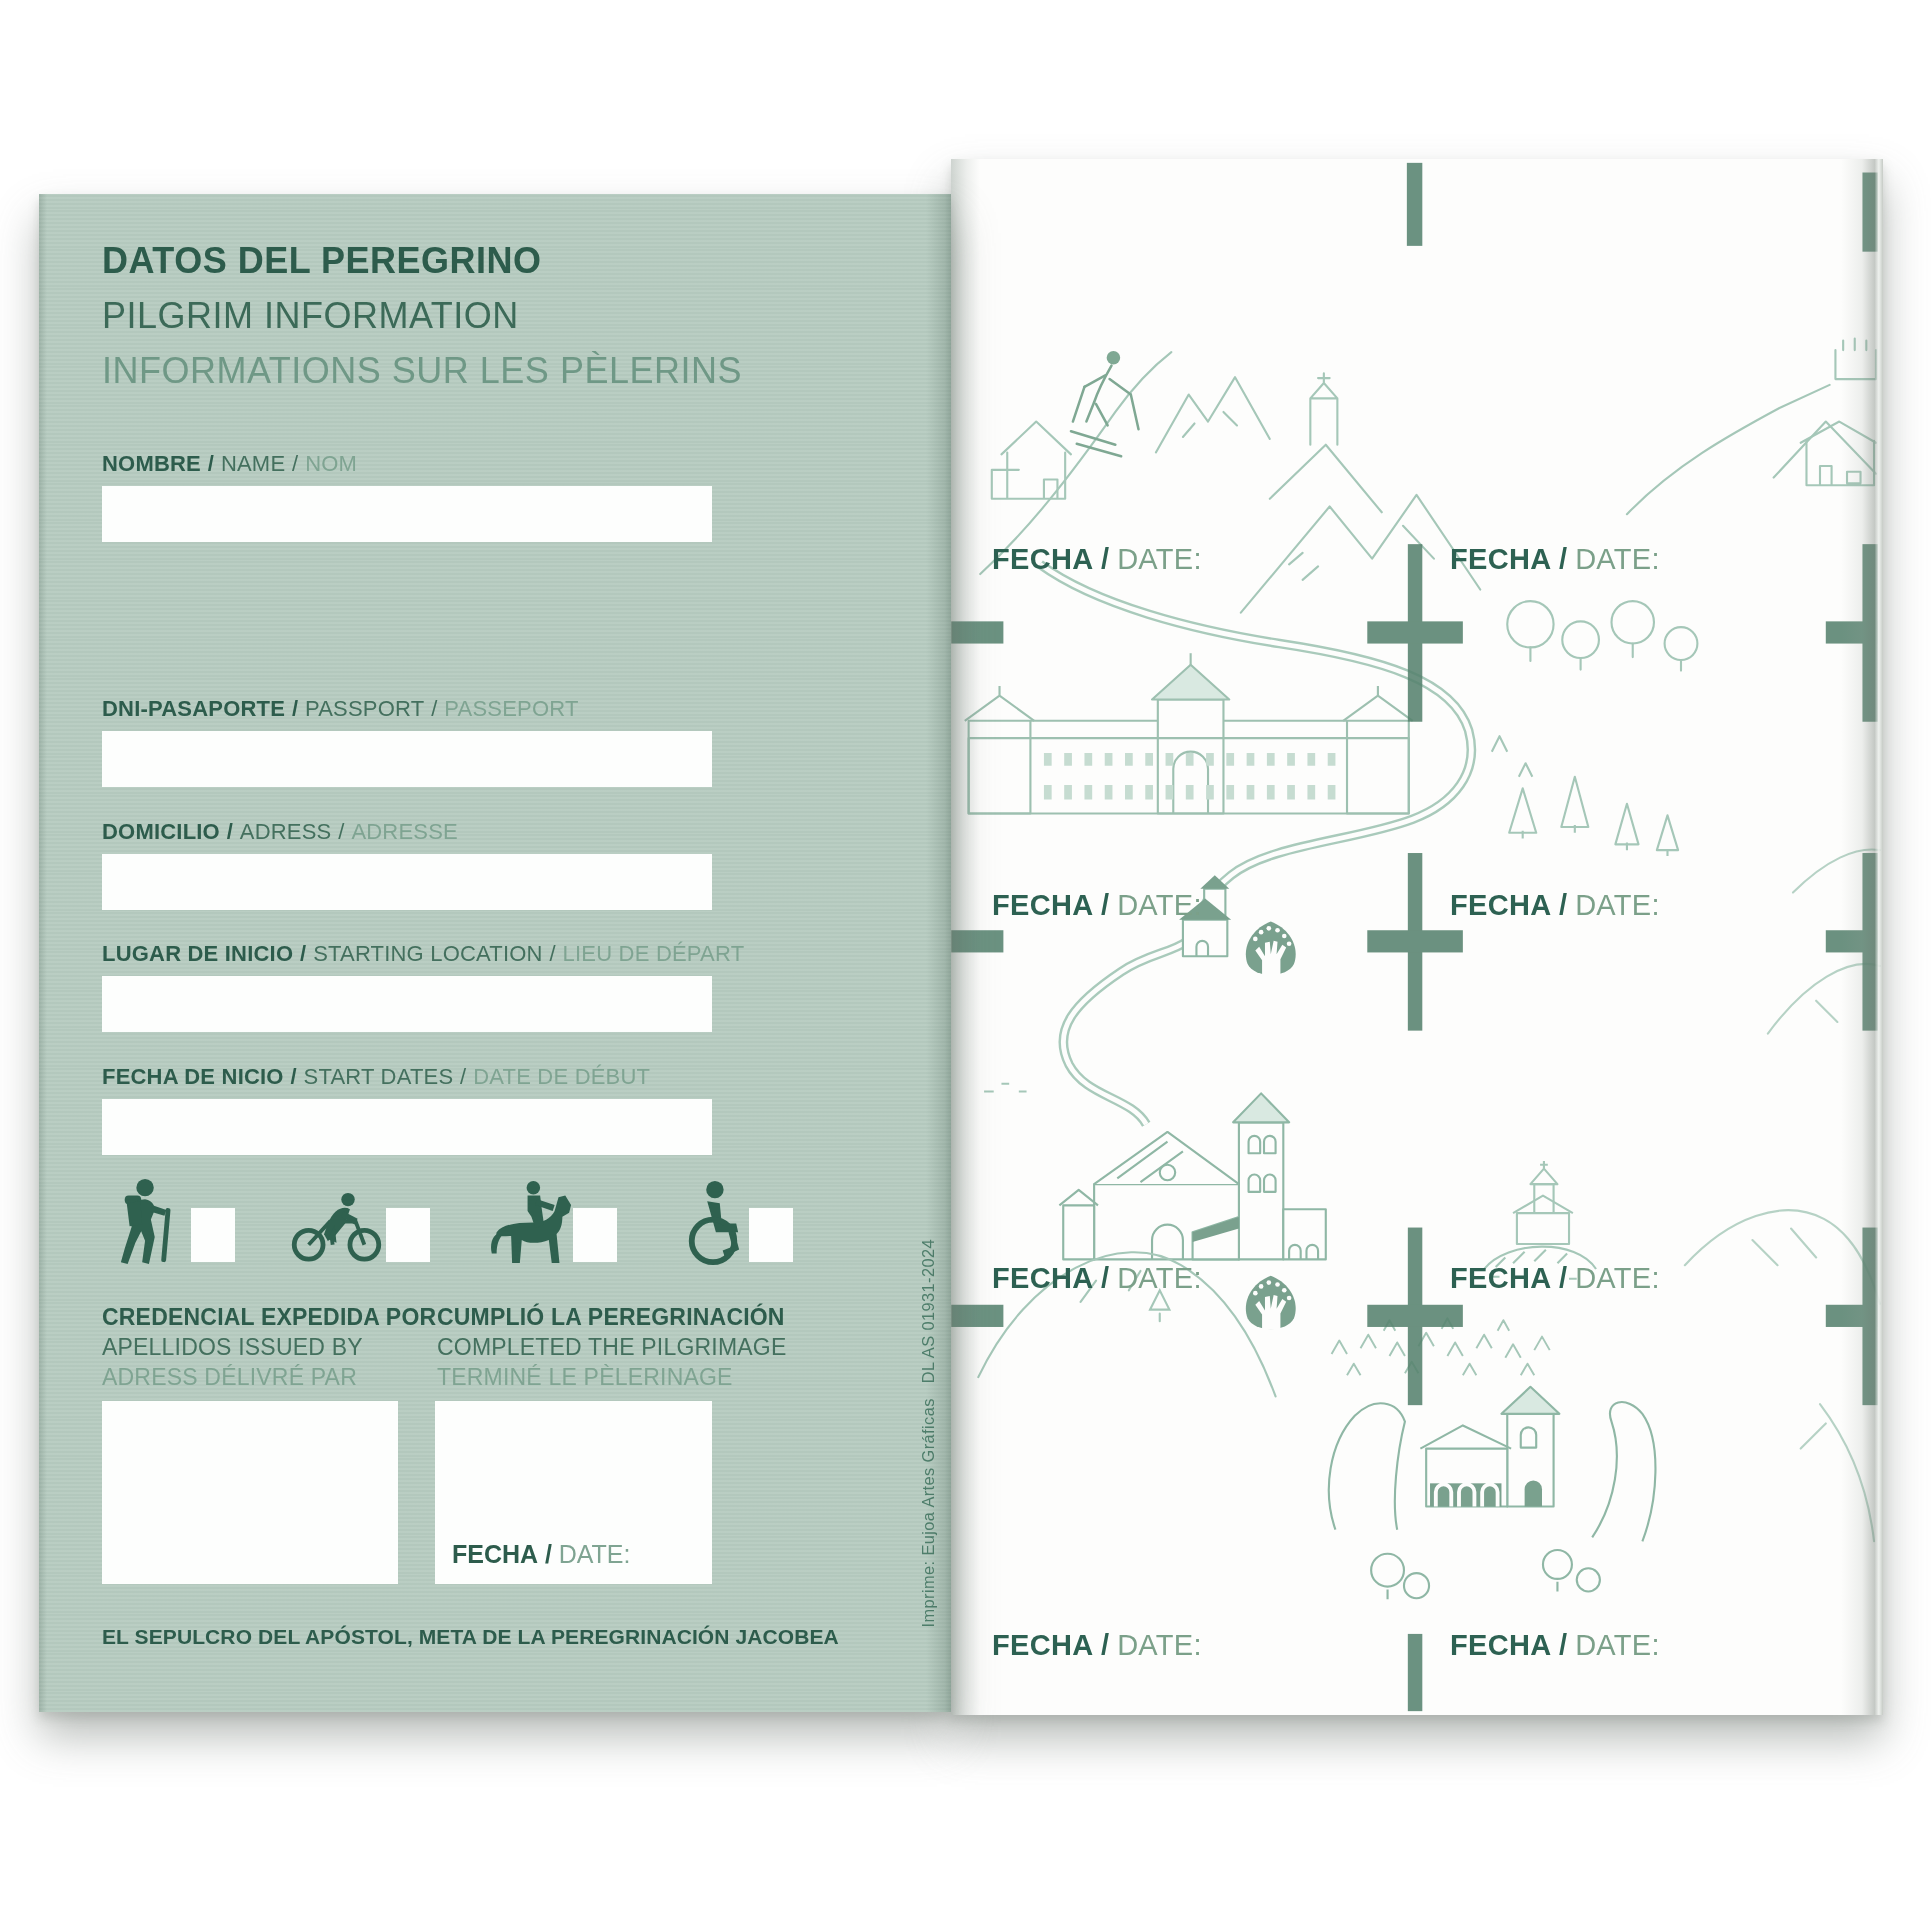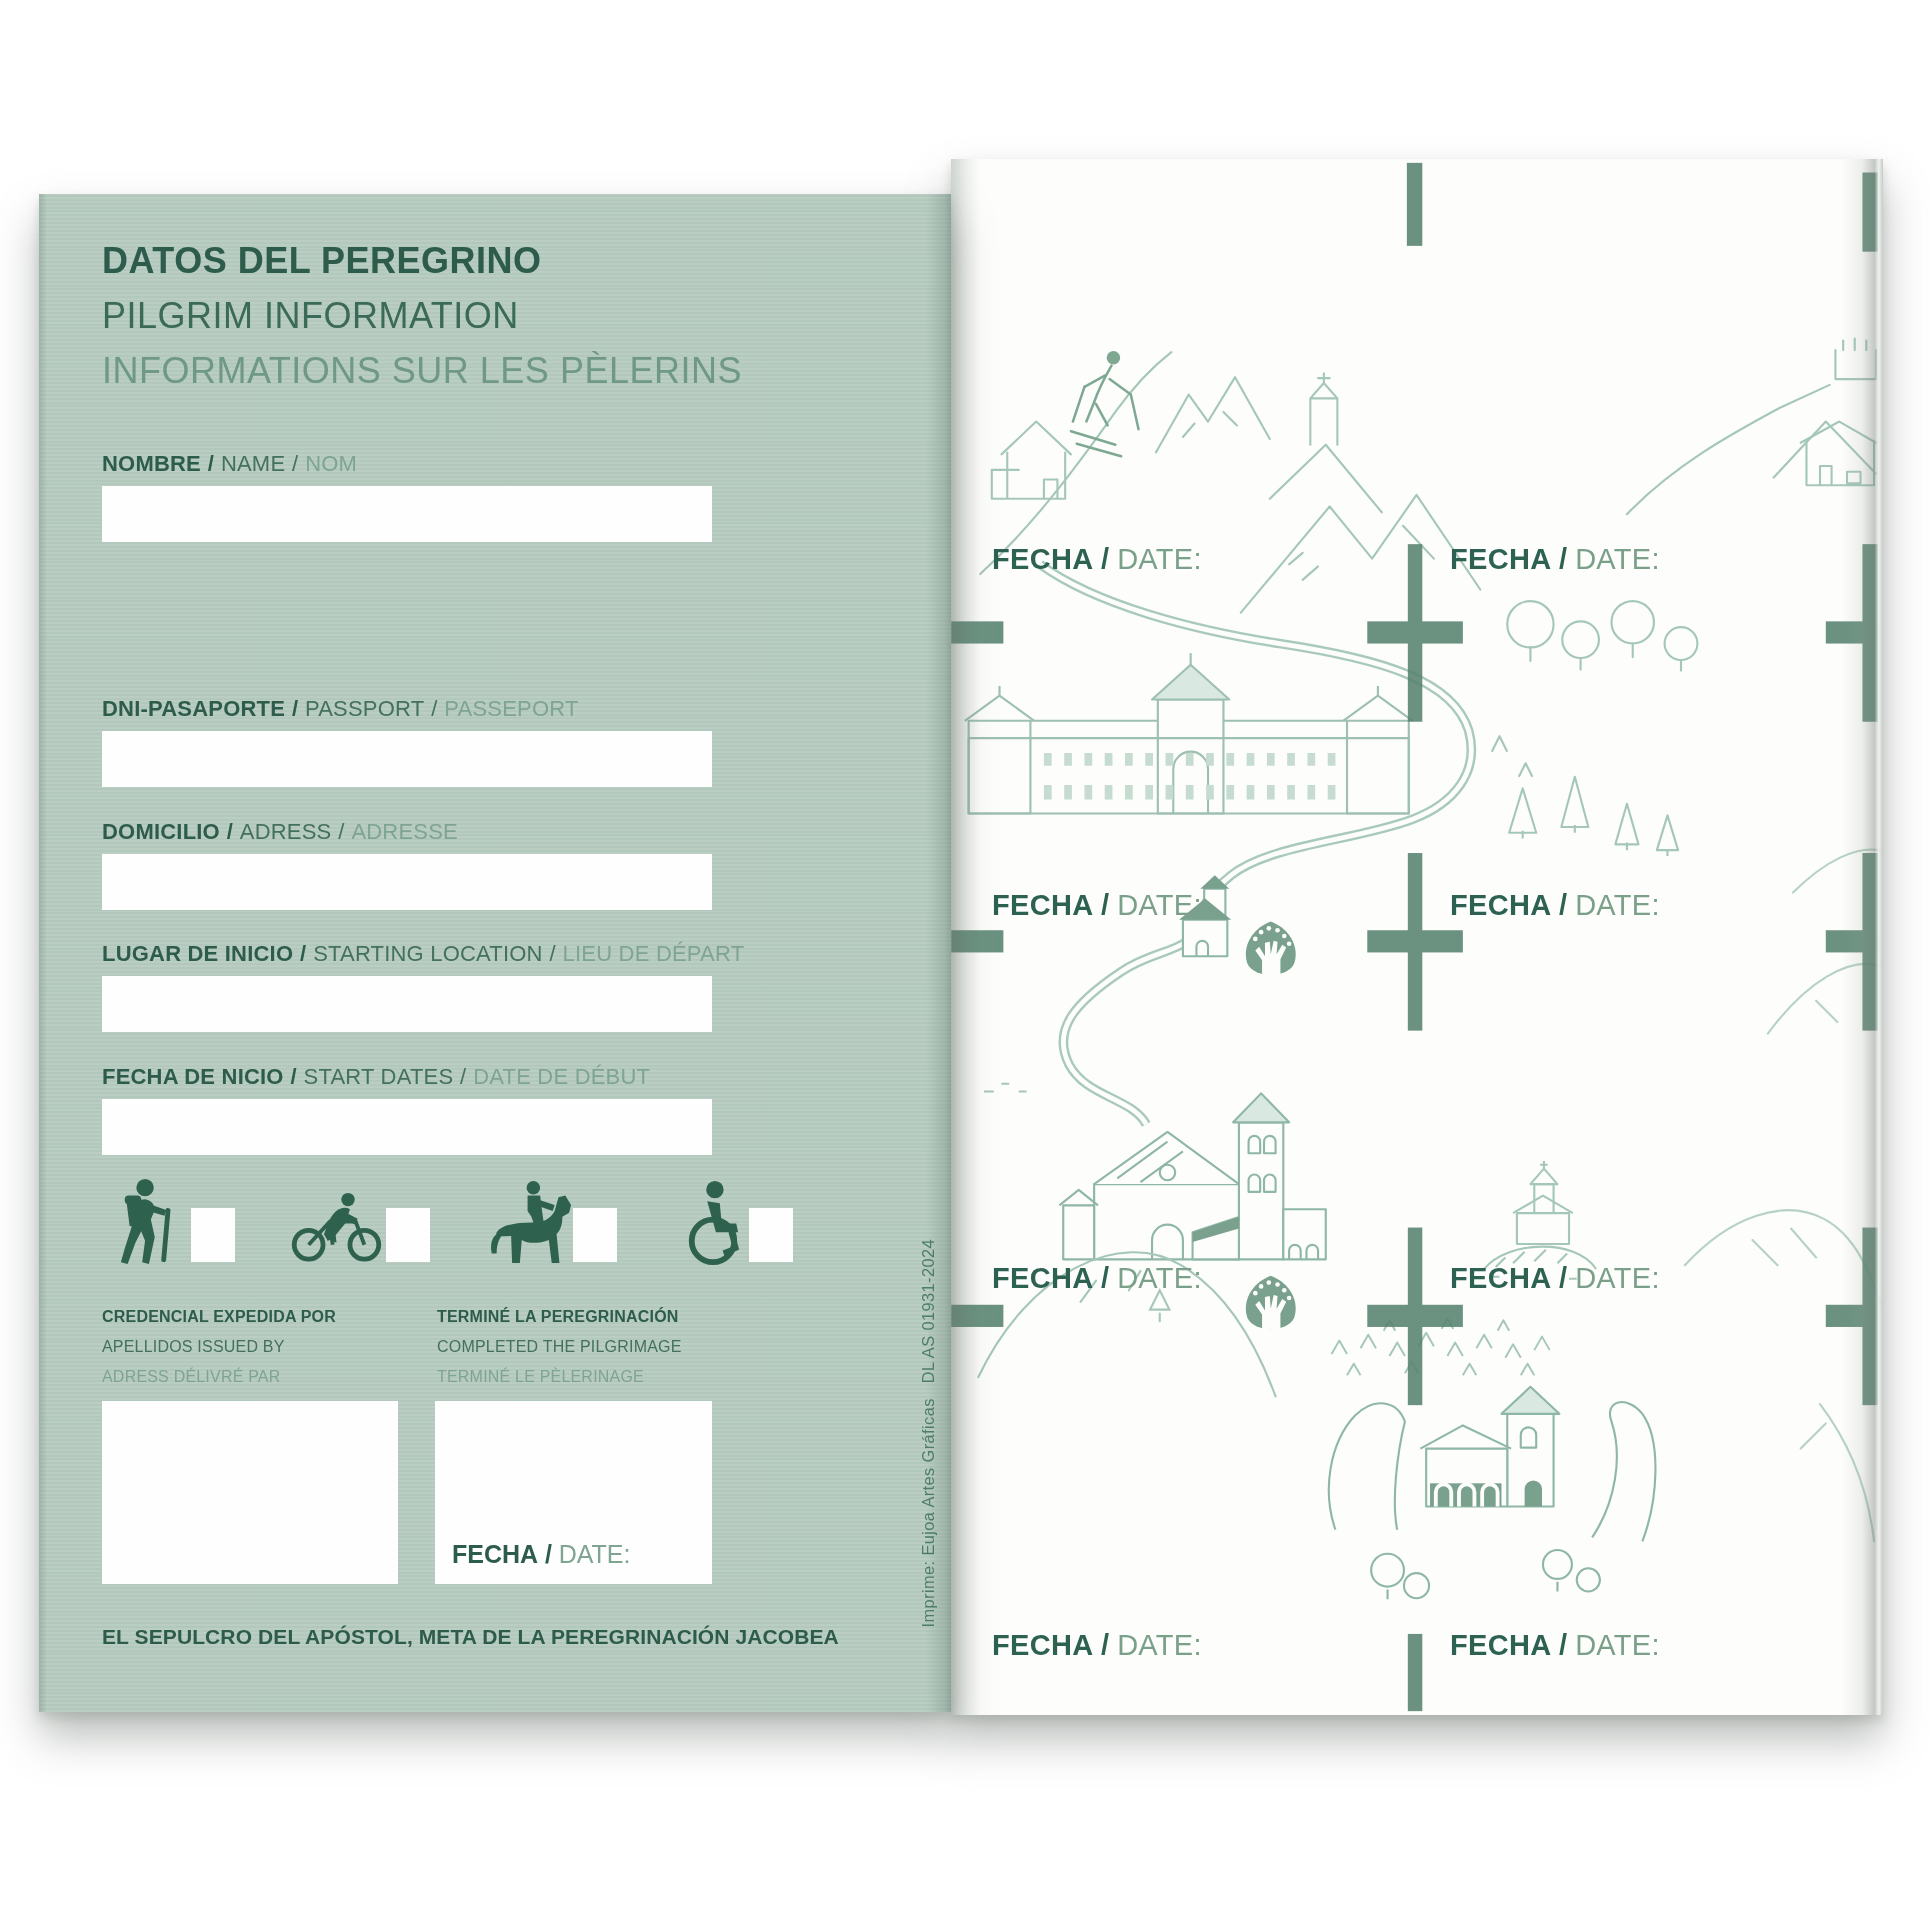--- a/index.html
+++ b/index.html
@@ -62,21 +62,21 @@
   .flabel .es{font-weight:bold;color:#2d5c4c;}
   .flabel .sl1{font-weight:bold;color:#2d5c4c;margin:0 6.8px;}
   .flabel .en{color:#44705e;}
   .flabel .sl2{color:#44705e;margin:0 6.8px;}
   .flabel .fr{color:#7fa492;}
   .fbox{margin-top:8.7px;width:610px;height:56px;background:#fdfefd;}
 
   .mode-icon{position:absolute;}
   .cb{position:absolute;width:44px;height:54px;background:#fdfefd;}
 
-  .sect{position:absolute;font-size:16px;line-height:30px;letter-spacing:0.2px;white-space:nowrap;}
+  .sect{position:absolute;font-size:23px;line-height:30px;letter-spacing:0.2px;white-space:nowrap;}
   .sect .l1{font-weight:bold;color:#2d5c4c;}
   .sect .l2{color:#44705e;}
   .sect .l3{color:#7fa492;}
   .sbox{position:absolute;background:#fdfefd;}
   .date-in-box{position:absolute;font-size:25px;white-space:nowrap;}
   .date-in-box .es{font-weight:bold;color:#2d5c4c;}
   .date-in-box .sl{font-weight:bold;color:#2d5c4c;margin:0 6.8px;}
   .date-in-box .en{color:#7fa492;}
 
   .footer-line{position:absolute;left:63px;top:1431px;font-size:21px;font-weight:bold;color:#2d5c4c;letter-spacing:0.1px;white-space:nowrap;}
@@ -351,21 +351,21 @@
       <path d="M58,54 L63,73 L48,80 L46,74 L56,70 L52,55 Z"></path>
     </svg>
     <div class="cb" style="left:710px;top:1014px"></div>
 
     <div class="sect" style="left:63px;top:1108px">
       <div class="l1">CREDENCIAL EXPEDIDA POR</div>
       <div class="l2">APELLIDOS ISSUED BY</div>
       <div class="l3">ADRESS DÉLIVRÉ PAR</div>
     </div>
     <div class="sect" style="left:398px;top:1108px">
-      <div class="l1">TERMINÉ LA PEREGRINACIÓN</div>
+      <div class="l1">CUMPLIÓ LA PEREGRINACIÓN</div>
       <div class="l2">COMPLETED THE PILGRIMAGE</div>
       <div class="l3">TERMINÉ LE PÈLERINAGE</div>
     </div>
 
     <div class="sbox" style="left:63px;top:1207px;width:296px;height:183px"></div>
     <div class="sbox" style="left:396px;top:1207px;width:277px;height:183px"></div>
     <div class="date-in-box" style="left:413px;top:1346px">
       <span class="es">FECHA</span><span class="sl">/</span><span class="en">DATE:</span>
     </div>
 

